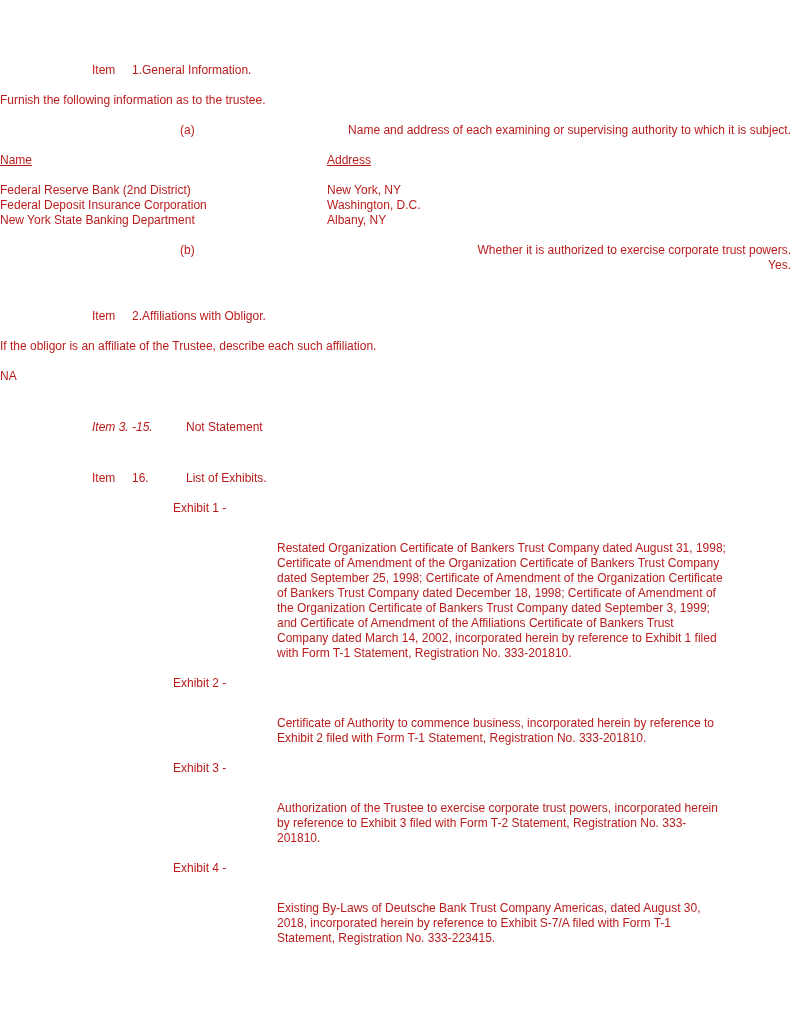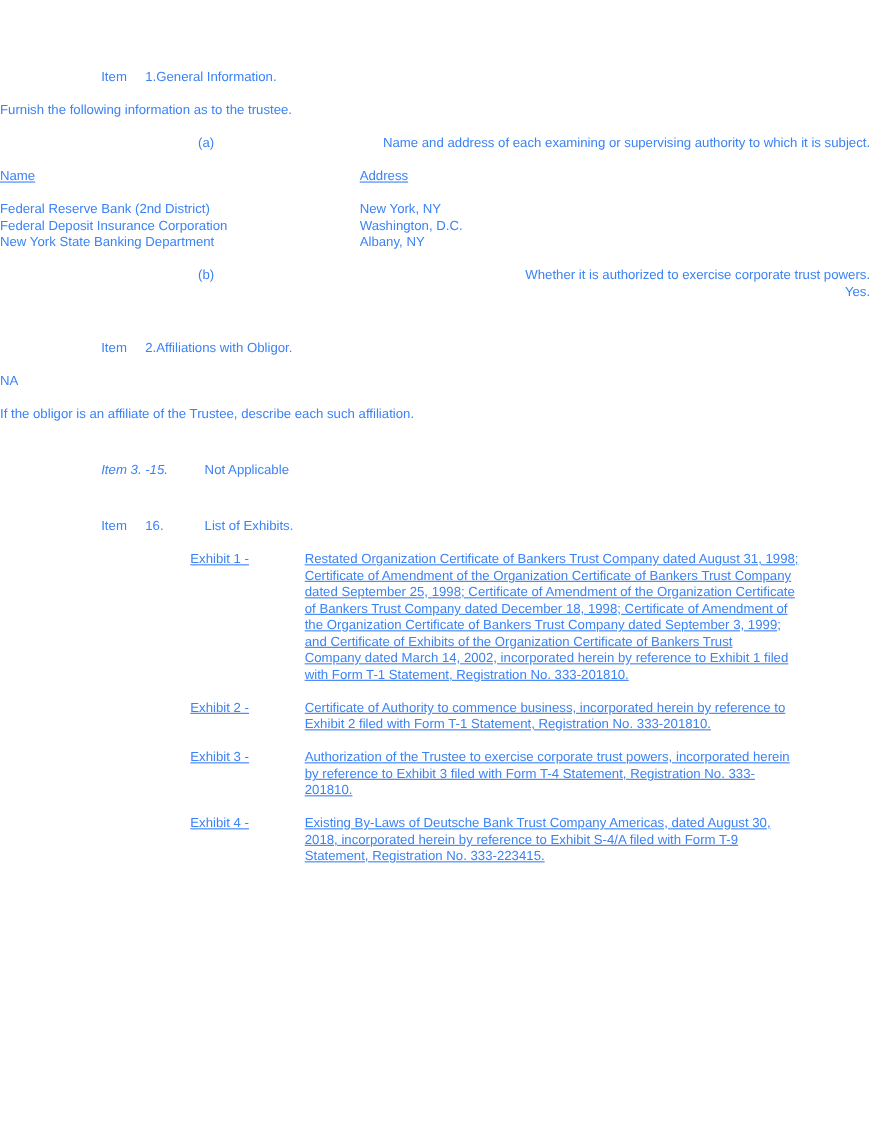--- a/index.html
+++ b/index.html
@@ -1,21 +1,21 @@
 <!DOCTYPE html>
 <html><head>
 <meta charset="utf-8">
 <style>
   html, body { margin: 0; padding: 0; background: #ffffff; }
   .page {
     position: relative;
     width: 791px;
     height: 1024px;
     background: #ffffff;
-    color: #3b82f6;
+    color: #b91c1c;
     font-family: "Liberation Sans", "DejaVu Sans", sans-serif;
     font-size: 12px;
     line-height: 15px;
     box-sizing: border-box;
     padding-top: 63px;
     overflow: hidden;
   }
   .blk { margin-top: 15px; }
   .blk.first { margin-top: 0; }
 
@@ -27,23 +27,23 @@
   .ilabel { display: inline-block; width: 94px; font-style: italic; }
 
   .sub { padding-left: 180px; display: flex; }
   .sub .marker { width: 53px; flex: none; }
   .sub .sub-text { flex: 1; text-align: right; }
 
   .table-head .col-name,
   .trow .col-name { display: inline-block; width: 327px; }
   .u { text-decoration: underline; }
 
-  .exh { padding-left: 173px; display: flex; text-decoration: underline; }
+  .exh { padding-left: 173px; display: flex; }
   .exh-label { width: 104px; flex: none; }
-  .exh-text { width: 480px; }
+  .exh-text { width: 480px; margin-top: 40px; }
   .exh-text .exh-line { white-space: nowrap; }
 </style>
 </head>
 <body>
 
 <div class="page">
 
   <div class="blk first pl-item"><span class="iword">Item</span><span>1.</span><span>General Information.</span></div>
 
   <div class="blk pl-content">Furnish the following information as to the trustee.</div>
@@ -68,63 +68,63 @@
   <div class="blk sub">
     <span class="marker">(b)</span>
     <div class="sub-text">
       <div>Whether it is authorized to exercise corporate trust powers.</div>
       <div>Yes.</div>
     </div>
   </div>
 
   <div class="blk pl-item"><span class="iword">Item</span><span>2.</span><span>Affiliations with Obligor.</span></div>
 
+  <div class="blk pl-content">If the obligor is an affiliate of the Trustee, describe each such affiliation.</div>
+
   <div class="blk pl-content">NA</div>
 
-  <div class="blk pl-content">If the obligor is an affiliate of the Trustee, describe each such affiliation.</div>
-
-  <div class="blk pl-item"><span class="ilabel">Item 3. -15.</span><span>Not Applicable</span></div>
+  <div class="blk pl-item"><span class="ilabel">Item 3. -15.</span><span>Not Statement</span></div>
 
   <div class="blk pl-item"><span class="iword">Item</span><span class="inum">16.</span><span>List of Exhibits.</span></div>
 
   <div id="exhibit-list">
     <div class="blk exh">
       <span class="exh-label">Exhibit 1 -</span>
       <div class="exh-text">
           <div class="exh-line">Restated Organization Certificate of Bankers Trust Company dated August 31, 1998;</div>
           <div class="exh-line">Certificate of Amendment of the Organization Certificate of Bankers Trust Company</div>
           <div class="exh-line">dated September 25, 1998; Certificate of Amendment of the Organization Certificate</div>
           <div class="exh-line">of Bankers Trust Company dated December 18, 1998; Certificate of Amendment of</div>
           <div class="exh-line">the Organization Certificate of Bankers Trust Company dated September 3, 1999;</div>
-          <div class="exh-line">and Certificate of Exhibits of the Organization Certificate of Bankers Trust</div>
+          <div class="exh-line">and Certificate of Amendment of the Affiliations Certificate of Bankers Trust</div>
           <div class="exh-line">Company dated March 14, 2002, incorporated herein by reference to Exhibit 1 filed</div>
           <div class="exh-line">with Form T-1 Statement, Registration No. 333-201810.</div>
         </div>
     </div>
 
     <div class="blk exh">
       <span class="exh-label">Exhibit 2 -</span>
       <div class="exh-text">
           <div class="exh-line">Certificate of Authority to commence business, incorporated herein by reference to</div>
           <div class="exh-line">Exhibit 2 filed with Form T-1 Statement, Registration No. 333-201810.</div>
         </div>
     </div>
 
     <div class="blk exh">
       <span class="exh-label">Exhibit 3 -</span>
       <div class="exh-text">
           <div class="exh-line">Authorization of the Trustee to exercise corporate trust powers, incorporated herein</div>
-          <div class="exh-line">by reference to Exhibit 3 filed with Form T-4 Statement, Registration No. 333-</div>
+          <div class="exh-line">by reference to Exhibit 3 filed with Form T-2 Statement, Registration No. 333-</div>
           <div class="exh-line">201810.</div>
         </div>
     </div>
 
     <div class="blk exh">
       <span class="exh-label">Exhibit 4 -</span>
       <div class="exh-text">
           <div class="exh-line">Existing By-Laws of Deutsche Bank Trust Company Americas, dated August 30,</div>
-          <div class="exh-line">2018, incorporated herein by reference to Exhibit S-4/A filed with Form T-9</div>
+          <div class="exh-line">2018, incorporated herein by reference to Exhibit S-7/A filed with Form T-1</div>
           <div class="exh-line">Statement, Registration No. 333-223415.</div>
         </div>
     </div>
   </div>
 
 </div>
 
 </body></html>

